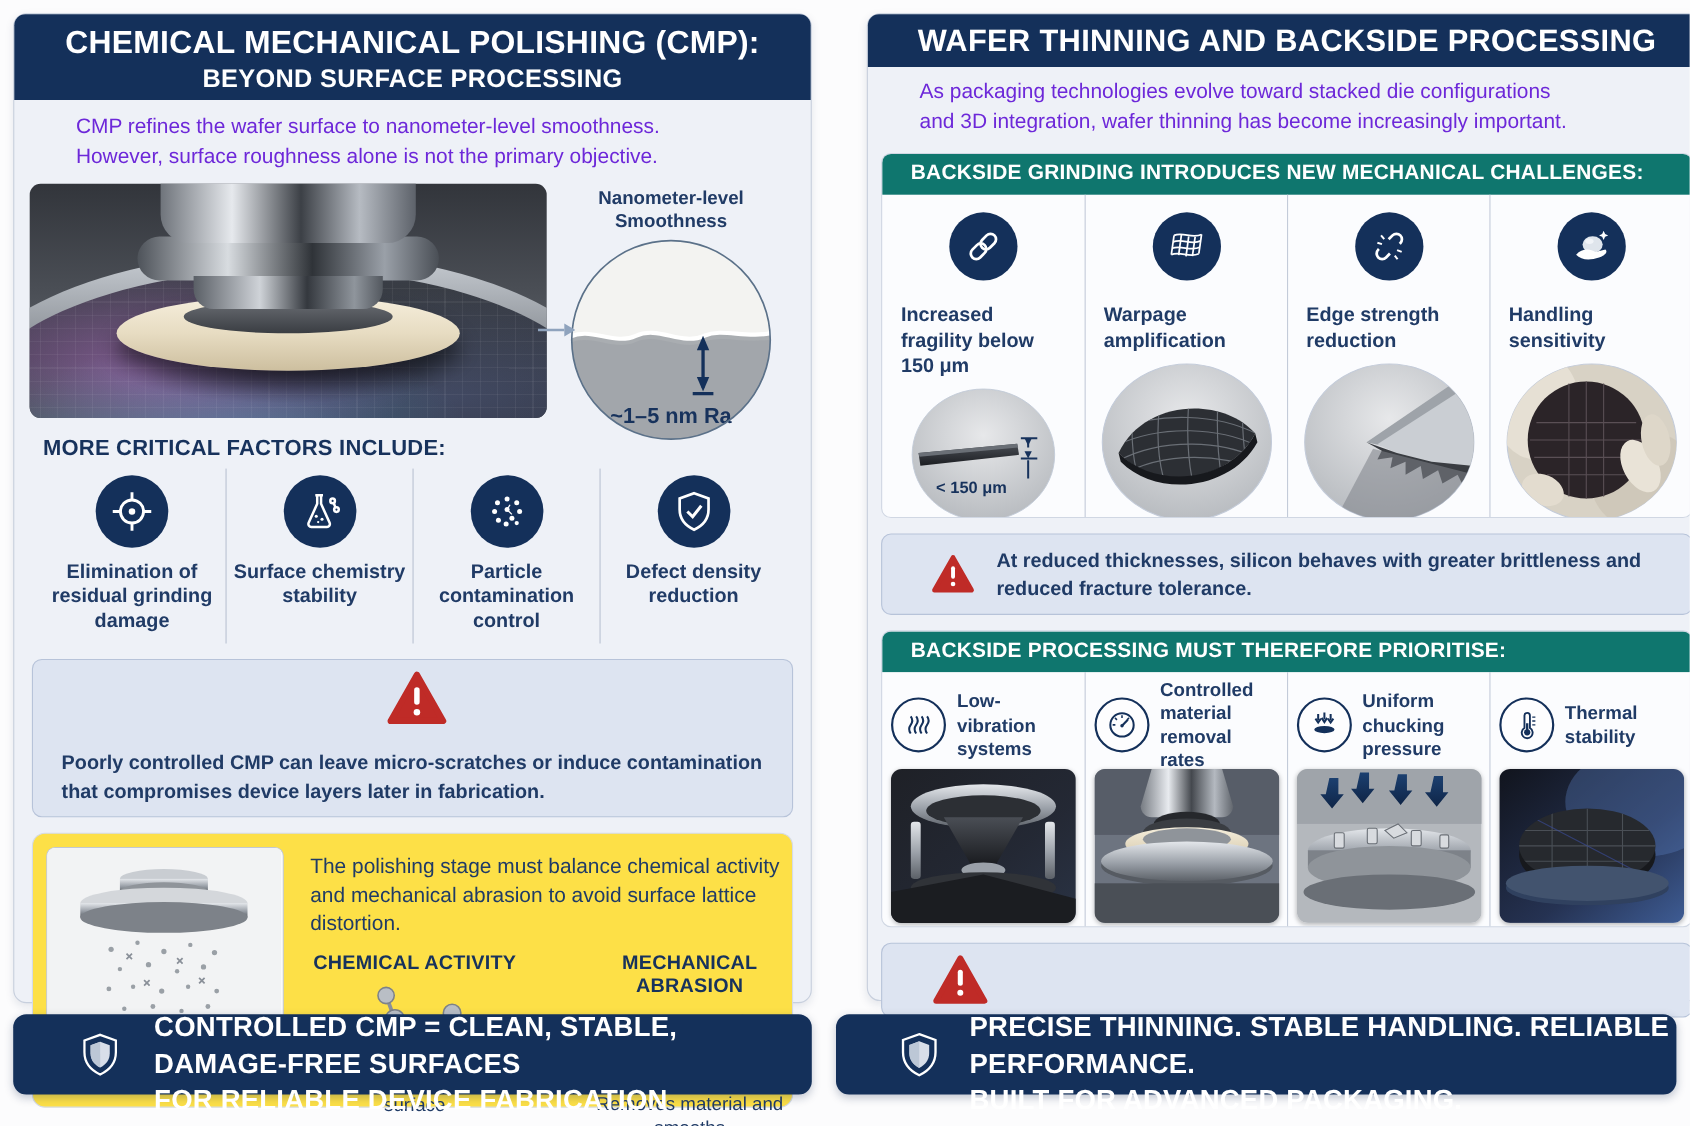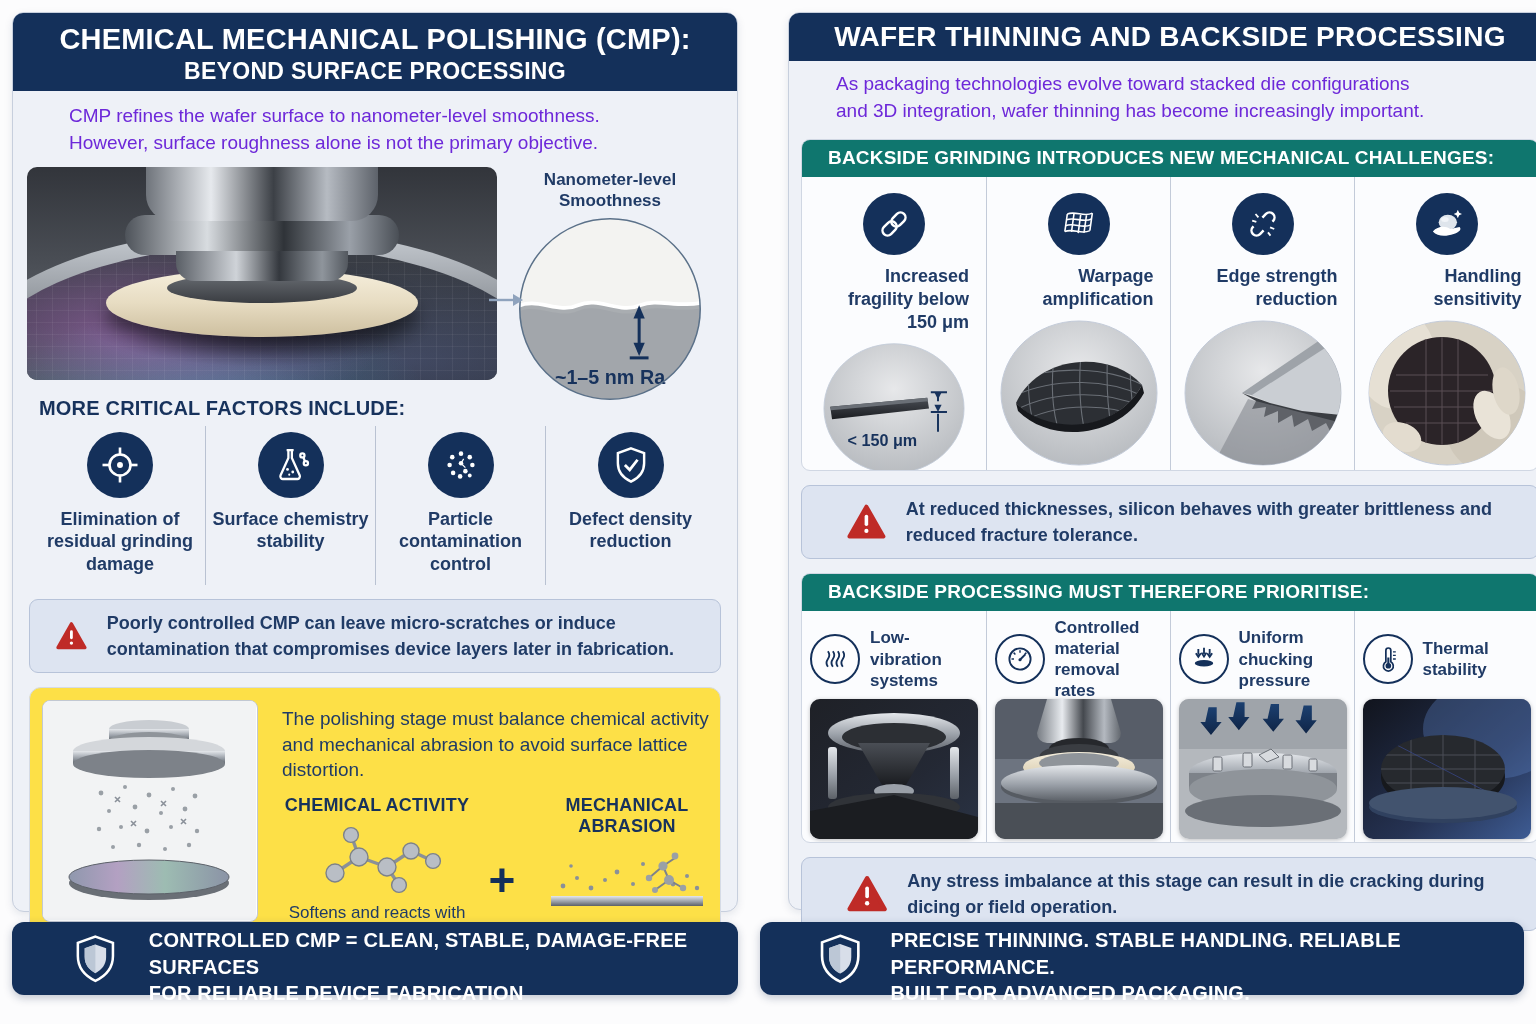--- a/index.html
+++ b/index.html
@@ -50,52 +50,52 @@
   
   .factors-heading { color:#17325c; font-size:20px; font-weight:bold; letter-spacing:.2px; margin:12px 0 0 26px; }
   .factors { display:flex; padding:6px 22px 0; }
   .factor { width:25%; display:flex; flex-direction:column; align-items:center; padding:6px 6px 10px; }
   .factor + .factor { border-left:1.5px solid #b9c2d2; }
   .navy-circle { width:66px; height:66px; border-radius:50%; background:#14305a; display:flex; align-items:center; justify-content:center; flex:none; }
   .factor-label { margin-top:10px; color:#203b66; font-size:18px; font-weight:600; text-align:center; line-height:1.24; }
 
   
   .warnbox { display:flex; align-items:center; gap:20px; background:#dde4f1; border:1.5px solid #b7c3d9; border-radius:9px; padding:10px 18px 10px 26px; }
-  .panel-left  .warnbox { margin:14px 16px 14px; min-height:72px; }
+  .panel-left  .warnbox { margin:14px 16px 14px; min-height:72px;flex-direction:column; }
   .panel-right .warnbox { margin:14px 12px 0; min-height:64px;padding-left:45px; }
   .warn-text { color:#203b66; font-size:18px; font-weight:600; line-height:1.45; }
 
   
   .balance-box { display:flex; gap:16px; background:#fde047; border:1.5px solid #d5dbe6; border-radius:12px; margin:12px 16px 0; padding:12px; height:250px; }
   .balance-img { width:216px; height:222px; border:1.5px solid #c2c8d2; border-radius:8px; background:#fff; flex:none; overflow:hidden; }
   .balance-right { flex:1; padding:6px 4px 0 8px; }
   .balance-text { color:#203b66; font-size:19px; font-weight:500; line-height:1.35; }
   .balance-cols { display:flex; align-items:flex-start; margin-top:12px; }
   .bcol { text-align:center; width:190px; }
   .bcol h4 { color:#17325c; font-size:18px; font-weight:bold; letter-spacing:.2px; }
   .bcol .bimg { height:86px; display:flex; align-items:center; justify-content:center; }
   .bcaption { color:#203b66; font-size:17px; font-weight:500; line-height:1.3; }
   .plus { width:60px; text-align:center; color:#14305a; font-size:46px; font-weight:bold; padding-top:58px; }
 
   
   .banner { position:absolute; top:922px; height:73px; background:#14305a; border-radius:12px; display:flex; align-items:center; box-shadow:0 3px 8px rgba(20,40,80,.25); color:#fff; }
   .banner-left  { left:12px;  width:726px; padding-left:60px; gap:30px; }
   .banner-right { left:760px; width:764px; padding-left:56px; gap:26px; }
-  .banner-text { font-size:20px; font-weight:bold; letter-spacing:.2px; line-height:1.32;margin-top:17px; }
+  .banner-text { font-size:25px; font-weight:bold; letter-spacing:.2px; line-height:1.32;margin-top:17px; }
 
   
   .section-box { background:#fbfcfe; border:1.5px solid #d0d7e3; border-radius:9px; margin:14px 12px 0; overflow:hidden; }
   .section-bar { background:#0f766e; color:#fff; font-size:19px; font-weight:bold; letter-spacing:.2px; padding:7px 0 8px 26px; }
   .challenges-box { height:332px; }
   .cols4 { display:flex; }
   .cols4 > div { width:25%; }
   .chal-col { display:flex; flex-direction:column; align-items:center; padding-top:16px; height:298px; }
   .chal-col + .chal-col { border-left:1.5px solid #c3cbd9; }
   .chal-icon { width:62px; height:62px; }
-  .chal-label { margin-top:10px; color:#203b66; font-size:18px; font-weight:600; text-align:right; line-height:1.28; width:150px; }
+  .chal-label { margin-top:20px; color:#203b66; font-size:18px; font-weight:600; text-align:left; line-height:1.28; width:150px; }
   .chal-photo { margin-top:8px; }
 
   .prioritise-box { height:270px; }
   .pri-col { display:flex; flex-direction:column; align-items:center; padding-top:12px; height:236px; }
   .pri-col + .pri-col { border-left:1.5px solid #c3cbd9; }
   .pri-top { display:flex; align-items:center; gap:10px; height:72px; width:168px; }
   .pri-icon { width:50px; height:50px; border:2.2px solid #14305a; border-radius:50%; display:flex; align-items:center; justify-content:center; flex:none; background:#fdfdfe; }
   .pri-label { color:#203b66; font-size:17px; font-weight:600; line-height:1.25; }
   .pri-photo { margin-top:4px; border-radius:10px; overflow:hidden; box-shadow:0 1px 4px rgba(0,0,0,.25); }
 
@@ -704,21 +704,20 @@
         </div>
       </div>
     </div>
 
     <div class="warnbox">
       <svg width="52" height="46" viewBox="0 0 48 44">
         <path d="M24 3 L45 40 H3 Z" fill="#bf2b27" stroke="#bf2b27" stroke-width="5" stroke-linejoin="round"></path>
         <rect x="21.8" y="13" width="4.4" height="14" rx="2.2" fill="#fff"></rect>
         <circle cx="24" cy="33" r="2.6" fill="#fff"></circle>
       </svg>
-      <p class="warn-text">Any stress imbalance at this stage can result in die cracking during dicing or field operation.</p>
     </div>
   </section>
 
   <footer class="banner banner-right">
     <svg width="52" height="56" viewBox="0 0 48 52" fill="none" stroke="#fff" stroke-width="2.6">
       <path d="M24 3 L42 9.5 V23 C42 35.5 34.5 43.5 24 48.5 C13.5 43.5 6 35.5 6 23 V9.5 Z"></path>
       <path d="M24 11 L35 15 V24 C35 32 30.5 37 24 40.5 C17.5 37 13 32 13 24 V15 Z" fill="#e9eef5" stroke="none" opacity=".92"></path>
       <path d="M24 11 L13 15 V24 C13 32 17.5 37 24 40.5 Z" fill="#b9c4d4" stroke="none" opacity=".9"></path>
     </svg>
     <div class="banner-text">

